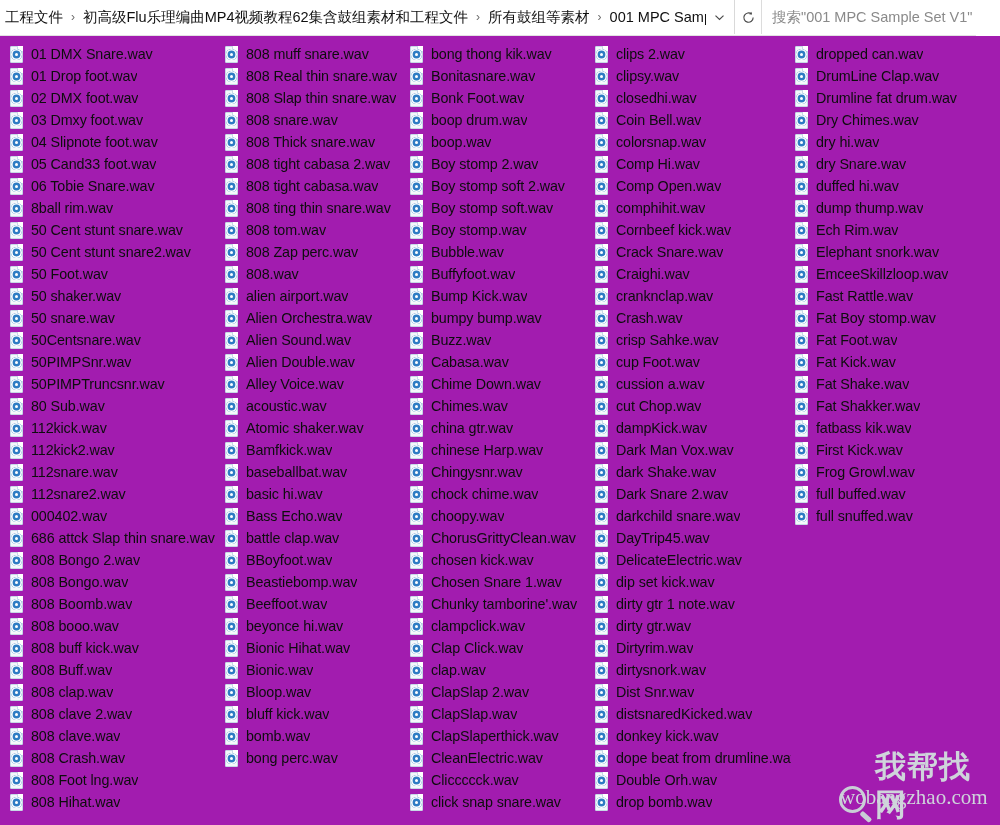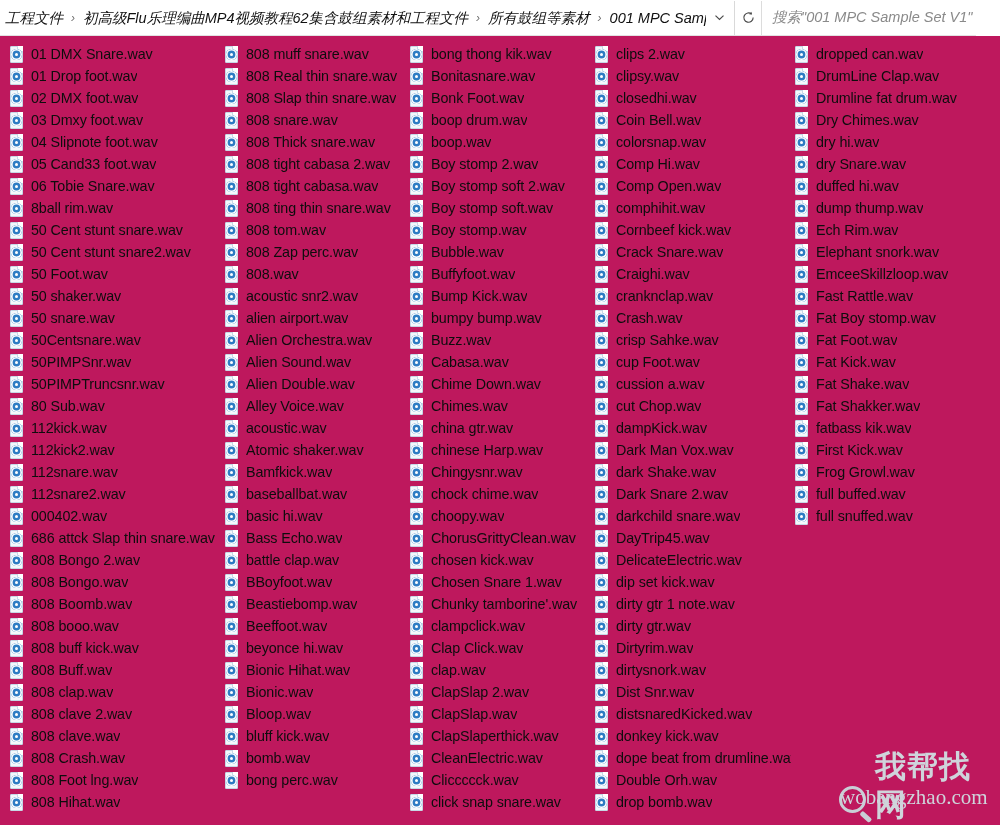--- a/index.html
+++ b/index.html
@@ -12,22 +12,21 @@
   }
 
   
   #addressbar {
     position: relative;
     height: 36px;
     width: 976px;
     background: #ffffff;
     border-bottom: 1px solid #e2e2e2;
     display: flex;
-    align-items: center;
-    font-style: italic;
+    align-items: flex-start;
   }
   #path-box {
     flex: 1 1 auto;
     min-width: 0;
     display: flex;
     align-items: center;
     border: 1px solid #d9d9d9;
     border-left: none;
     border-top: none;
     border-bottom: none;
@@ -85,21 +84,21 @@
     color: #8a8a8a;
     white-space: nowrap;
     overflow: hidden;
   }
 
   
   #filelist {
     position: relative;
     width: 1000px;
     height: 789px;
-    background: #be185d;
+    background: #a21caf;
     padding: 7px 0 0 0;
     overflow: hidden;
   }
   .columns {
     display: flex;
     align-items: flex-start;
     height: 100%;
   }
   .col {
     flex: 0 0 auto;
@@ -583,27 +582,20 @@
             <span class="page"></span>
             <span class="disc"></span>
           </span>
           <span class="fname">808.wav</span>
         </div>
         <div class="fileitem">
           <span class="ficon">
             <span class="page"></span>
             <span class="disc"></span>
           </span>
-          <span class="fname">acoustic snr2.wav</span>
-        </div>
-        <div class="fileitem">
-          <span class="ficon">
-            <span class="page"></span>
-            <span class="disc"></span>
-          </span>
           <span class="fname">alien airport.wav</span>
         </div>
         <div class="fileitem">
           <span class="ficon">
             <span class="page"></span>
             <span class="disc"></span>
           </span>
           <span class="fname">Alien Orchestra.wav</span>
         </div>
         <div class="fileitem">

